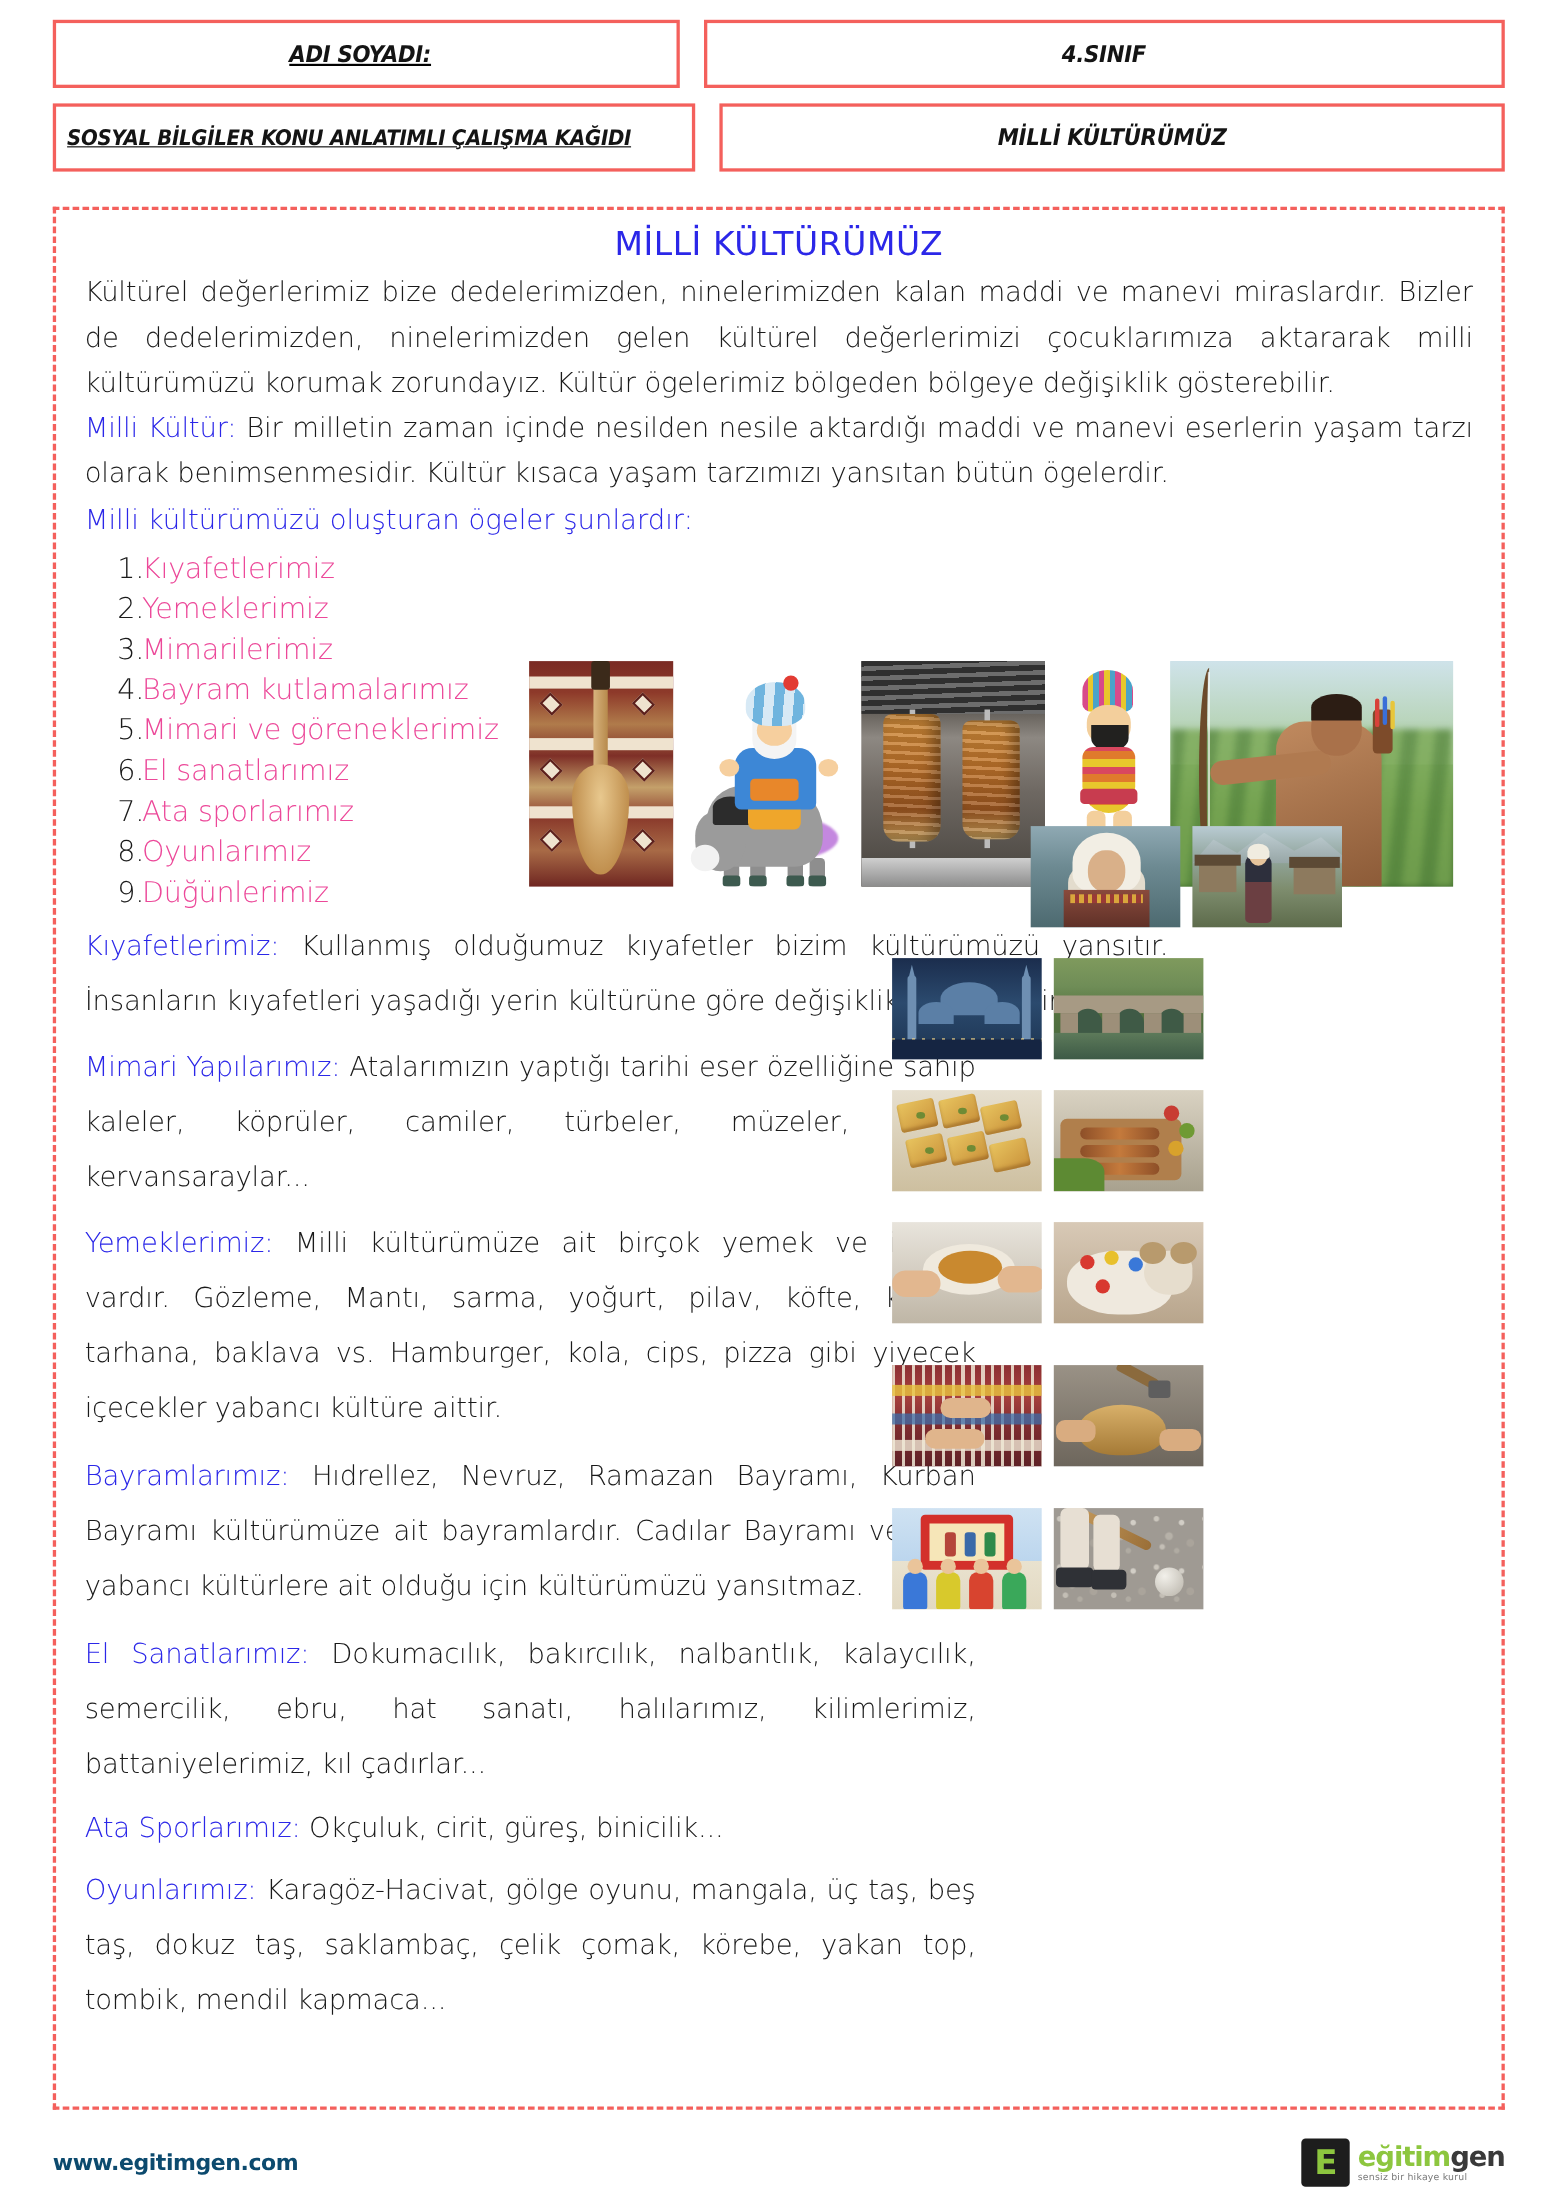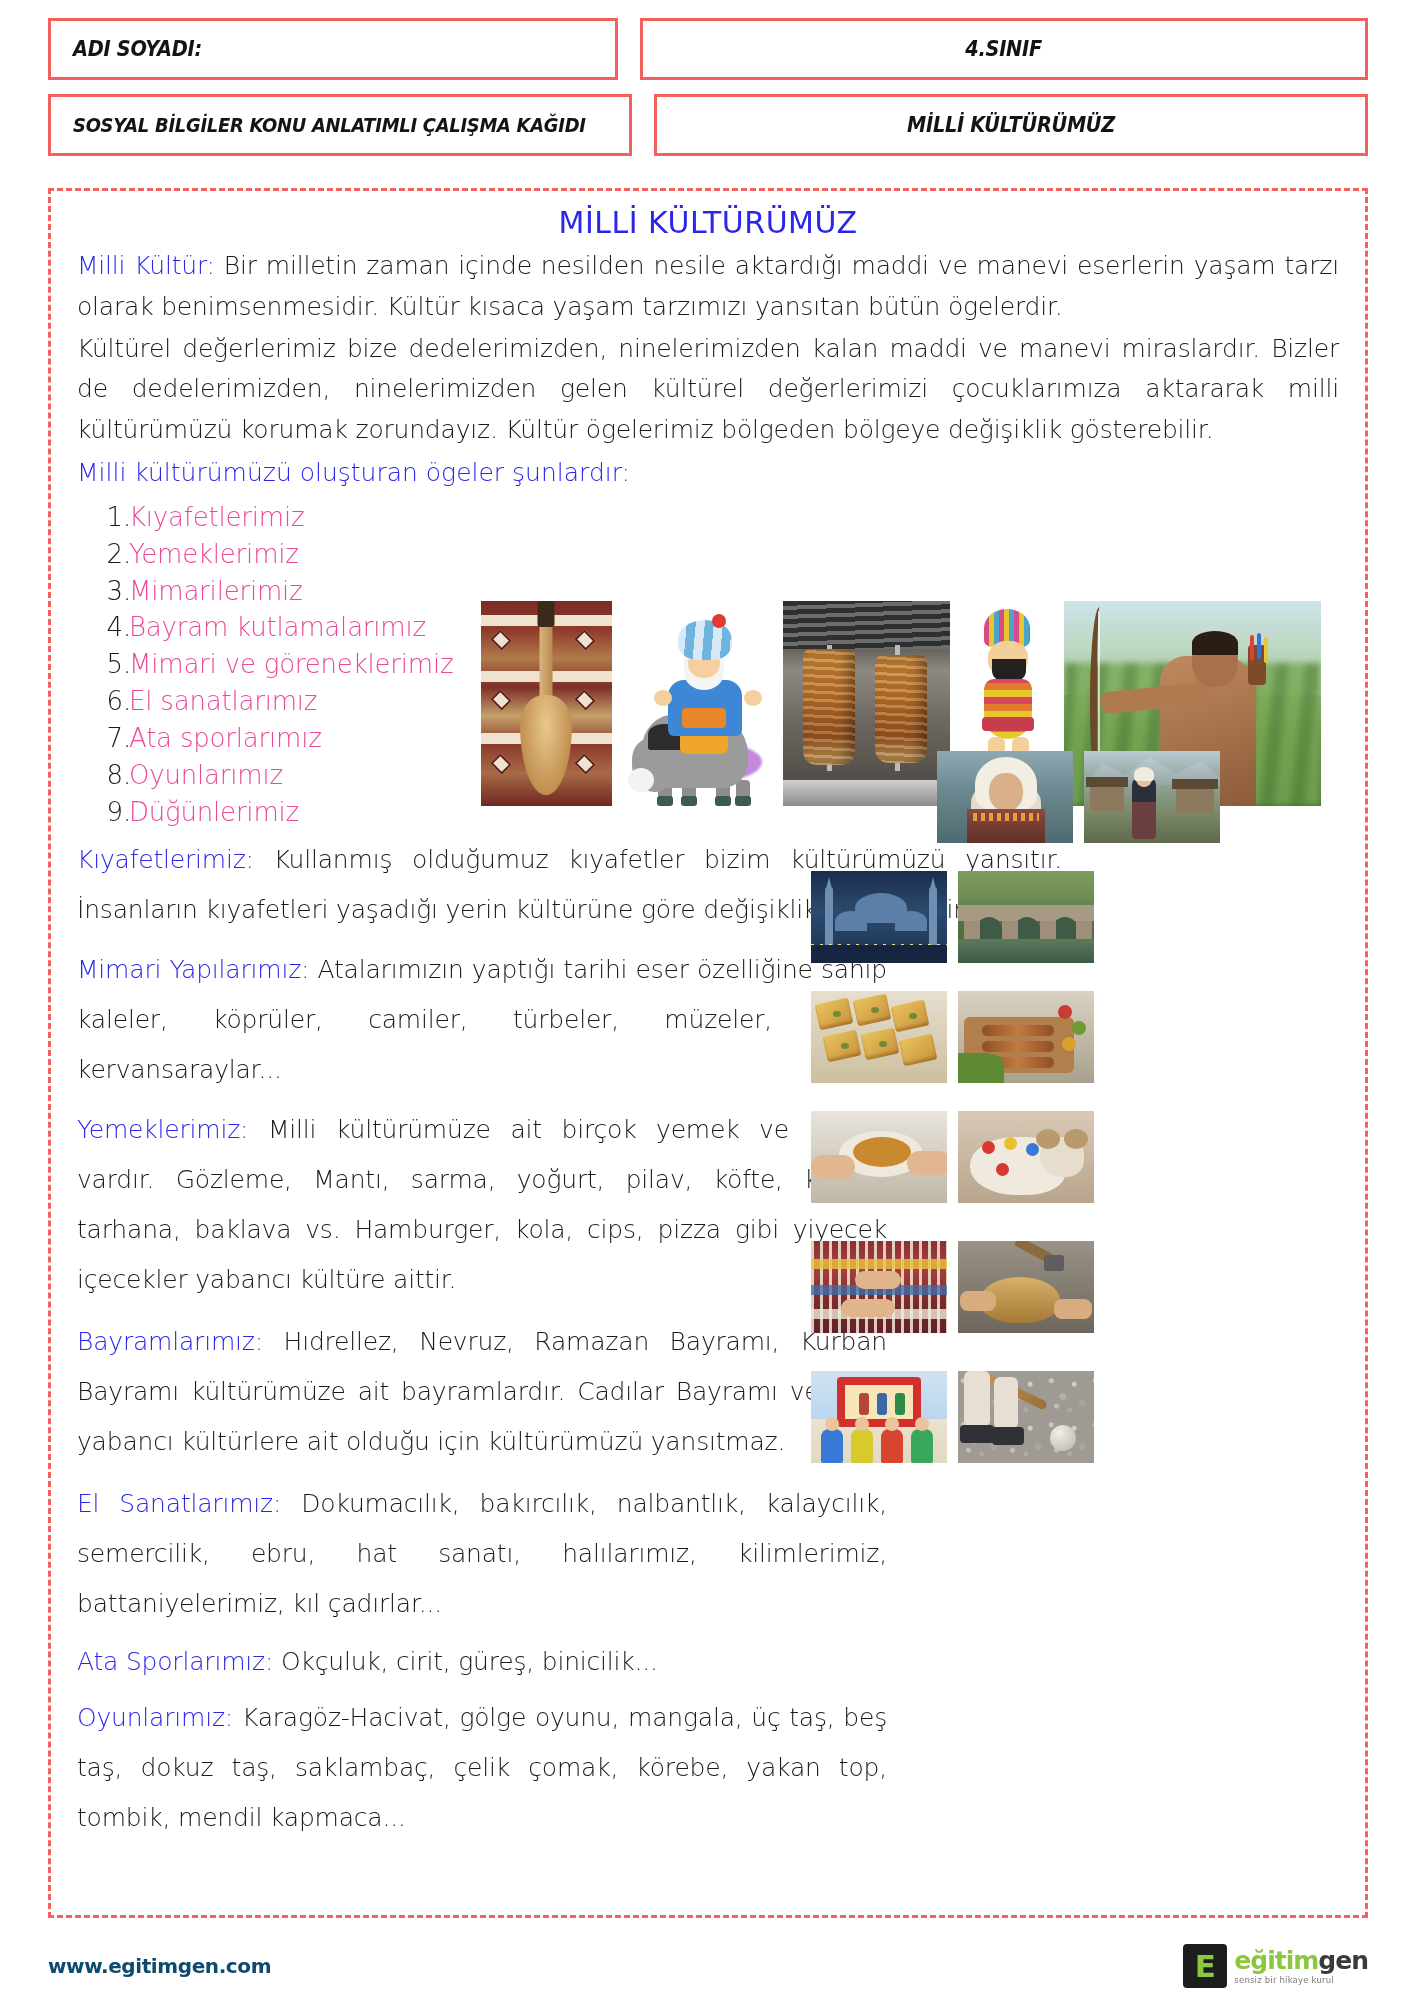--- a/index.html
+++ b/index.html
@@ -36,21 +36,22 @@
   .hdr-box {
     border: 3px solid #f4605c;
     background: #ffffff;
     display: flex;
     align-items: center;
     height: 62px;
     padding: 0 22px;
   }
   .hdr-box.left {
     width: 584px;
-    justify-content: flex-start;
+    justify-content: center;
+    text-decoration: underline;
   }
   .hdr-box.right {
     width: 746px;
     justify-content: center;
   }
   .hdr-text {
     font-family: "DejaVu Sans", sans-serif;
     font-weight: bold;
     font-style: italic;
     font-size: 21px;
@@ -387,26 +388,26 @@
         <span class="hdr-text">MİLLİ KÜLTÜRÜMÜZ</span>
       </div>
     </div>
   </div>
 
   <div class="content-frame">
     <div class="inner">
 
       <div class="doc-title">MİLLİ KÜLTÜRÜMÜZ</div>
 
+      <p class="body-text para">Kültürel değerlerimiz bize dedelerimizden, ninelerimizden kalan maddi ve manevi miraslardır. Bizler de dedelerimizden, ninelerimizden gelen kültürel değerlerimizi çocuklarımıza aktararak milli kültürümüzü korumak zorundayız. Kültür ögelerimiz bölgeden bölgeye değişiklik gösterebilir.</p>
+
       <p class="body-text para">
         <span class="lead">Milli Kültür:</span>
         <span>Bir milletin zaman içinde nesilden nesile aktardığı maddi ve manevi eserlerin yaşam tarzı olarak benimsenmesidir. Kültür kısaca yaşam tarzımızı yansıtan bütün ögelerdir.</span>
       </p>
-
-      <p class="body-text para">Kültürel değerlerimiz bize dedelerimizden, ninelerimizden kalan maddi ve manevi miraslardır. Bizler de dedelerimizden, ninelerimizden gelen kültürel değerlerimizi çocuklarımıza aktararak milli kültürümüzü korumak zorundayız. Kültür ögelerimiz bölgeden bölgeye değişiklik gösterebilir.</p>
 
       <div class="sub-heading-line">Milli kültürümüzü oluşturan ögeler şunlardır:</div>
 
       <ol class="feature-list">
         <li>Kıyafetlerimiz</li>
         <li>Yemeklerimiz</li>
         <li>Mimarilerimiz</li>
         <li>Bayram kutlamalarımız</li>
         <li>Mimari ve göreneklerimiz</li>
         <li>El sanatlarımız</li>

